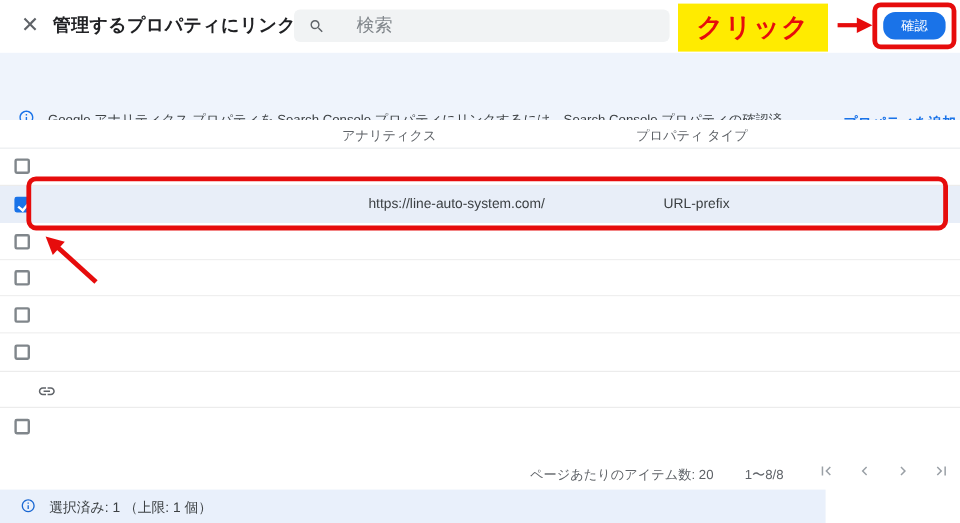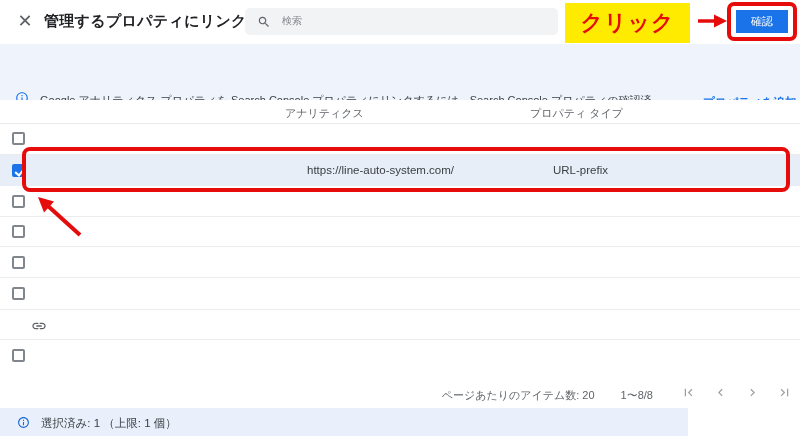--- a/index.html
+++ b/index.html
@@ -8,28 +8,28 @@
   .app { position:relative; width:800px; height:436px; background:#fff; overflow:hidden; }
 
   
   .header { position:absolute; left:0; top:0; width:800px; height:44px; background:#fff; }
   .close-x { position:absolute; left:14px; top:10px; width:22px; height:22px; font-size:18px;
              color:#5f6368; text-align:center; line-height:22px; cursor:pointer; }
   .title { position:absolute; left:44px; top:12px; font-size:15px; font-weight:700; color:#202124; letter-spacing:.3px; }
   .searchbox { position:absolute; left:245px; top:8px; width:313px; height:27px; background:#f1f3f4;
                border-radius:5px; display:flex; align-items:center; padding-left:12px; }
   .searchbox svg { width:14px; height:14px; fill:#5f6368; flex:0 0 auto; }
-  .searchbox input { border:none; outline:none; background:transparent; margin-left:11px;
-                     font-size:10px; color:#3c4043; width:240px; font-family:Liberation Mono, monospace; }
+  .searchbox input { border:none; outline:none; background:transparent; margin-left:26px;
+                     font-size:15px; color:#3c4043; width:240px; font-family:Liberation Sans, sans-serif; }
   .searchbox input::placeholder { color:#80868b; }
 
   
   .confirm-outline { position:absolute; left:727px; top:2px; width:70px; height:39px;
                      border:4px solid #e60c0c; border-radius:7px; display:flex; align-items:center; justify-content:center; z-index:45; }
-  .confirm-btn { width:52px; height:23px; background:#1a73e8; color:#fff; border:none; border-radius:0;
+  .confirm-btn { width:52px; height:23px; background:#1a73e8; color:#fff; border:none; border-radius:10px;
                  font-size:11px; font-family:inherit; cursor:pointer; }
 
   
   .hl { position:absolute; background:#ffeb00; color:#e60c0c; font-weight:700; font-size:22px;
         display:flex; align-items:center; justify-content:center; z-index:60; letter-spacing:1px; }
   .hl-click { left:565px; top:3px; width:125px; height:40px; }
   .hl-check { left:38px; top:238px; width:129px; height:40px; }
   .anno-svg { position:absolute; left:0; top:0; width:800px; height:436px; z-index:55; pointer-events:none; }
   .row-outline { position:absolute; left:22px; top:147px; width:768px; height:45px;
                  border:4px solid #e60c0c; border-radius:8px; z-index:40; pointer-events:none; }

